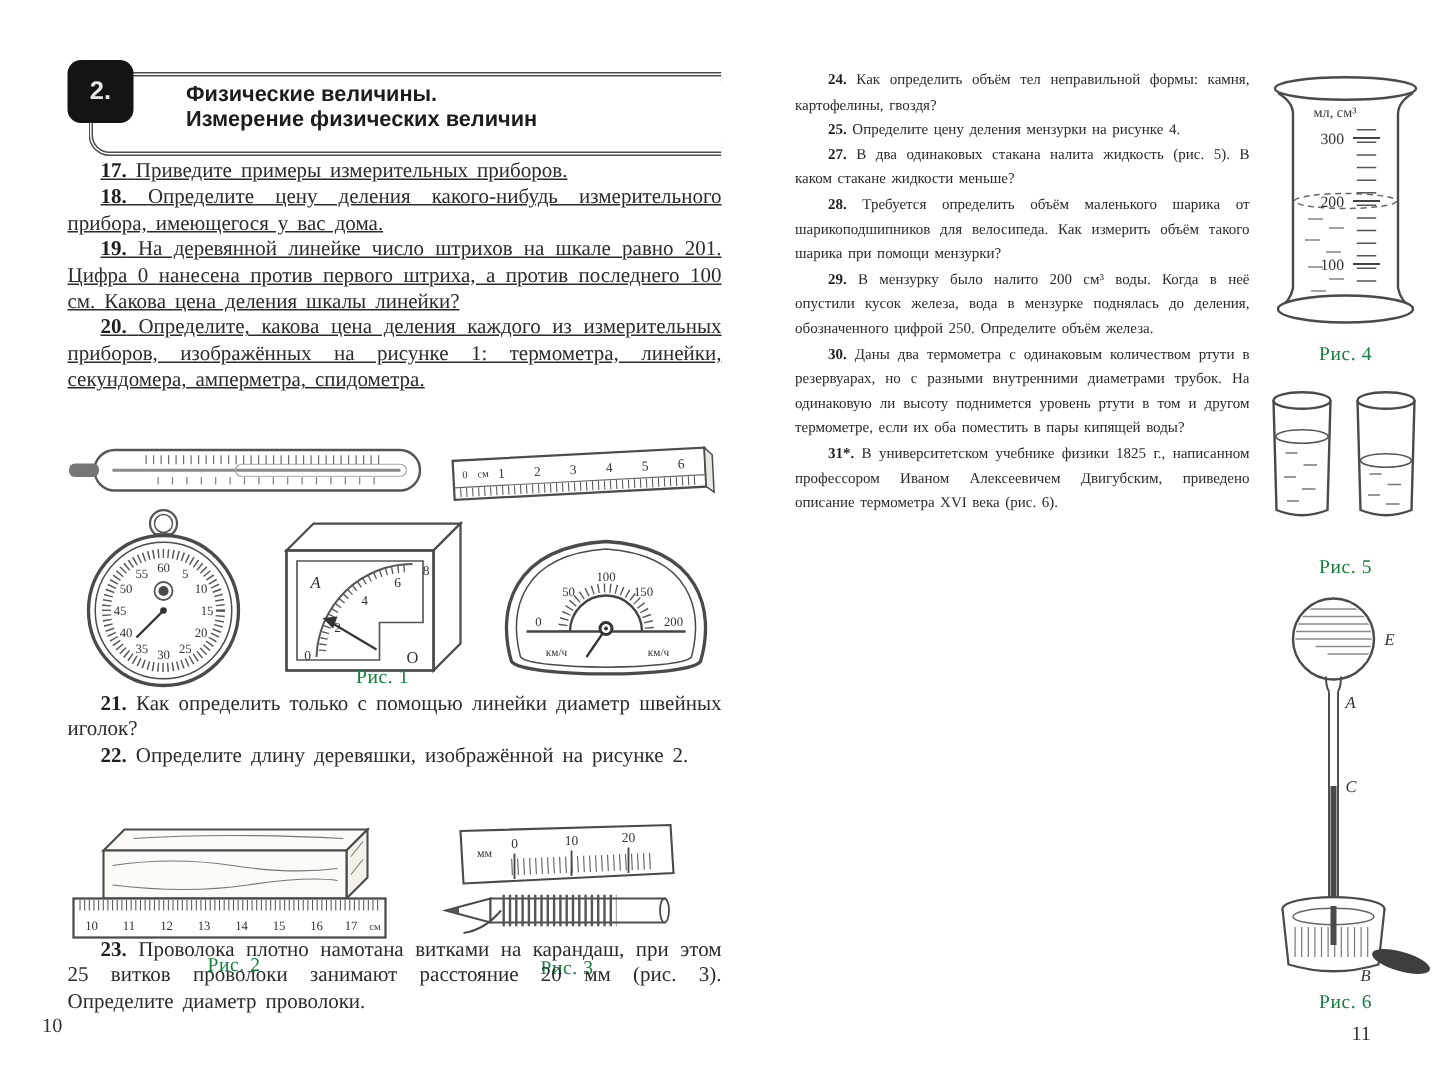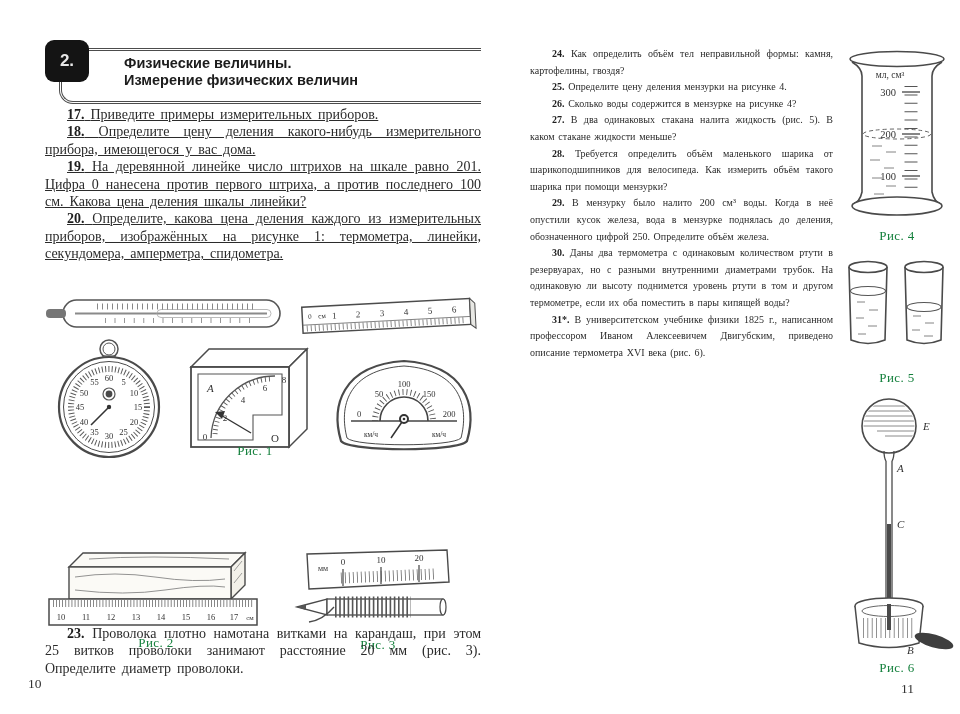--- a/index.html
+++ b/index.html
@@ -147,20 +147,24 @@
         <text x="52" y="52" font-size="8.5" text-anchor="middle">50</text>
         <text x="77" y="42" font-size="8.5" text-anchor="middle">100</text>
         <text x="102" y="52" font-size="8.5" text-anchor="middle">150</text>
         <text x="122" y="72" font-size="8.5" text-anchor="middle">200</text>
         <text x="44" y="92" font-size="7.5" text-anchor="middle">км/ч</text>
         <text x="112" y="92" font-size="7.5" text-anchor="middle">км/ч</text>
       </svg>
       <div class="abs figcap" style="left:150px;top:150px;width:120px">Рис. 1</div>
     </div>
 
+    <div class="blk t2blk">
+      <p class="prob"><span class="pnum">21.</span> <span>Как определить только с помощью линейки диаметр швейных иголок?</span></p>
+      <p class="prob"><span class="pnum">22.</span> <span>Определите длину деревяшки, изображённой на рисунке 2.</span></p>
+    </div>
 
     <div class="blk figrow">
       <div class="fig2wrap">
         <svg width="218" height="84" viewBox="0 0 218 84">
           <polygon points="24,24 38,10 200,10 186,24" fill="#fbfaf6" stroke="#4a4a4a" stroke-width="1.4"></polygon>
           <polygon points="186,24 200,10 200,42 186,56" fill="#f3f1ea" stroke="#4a4a4a" stroke-width="1.4"></polygon>
           <rect x="24" y="24" width="162" height="32" fill="#fbfaf6" stroke="#4a4a4a" stroke-width="1.4"></rect>
           <path d="M30,34 q40,-6 80,0 t70,2" fill="none" stroke="#777" stroke-width="0.8"></path>
           <path d="M30,47 q50,6 90,0 t60,-3" fill="none" stroke="#777" stroke-width="0.8"></path>
           <path d="M44,16 q60,-4 140,0" fill="none" stroke="#777" stroke-width="0.8"></path>
@@ -203,21 +207,20 @@
     </div>
 
     <div class="blk t3blk">
       <p class="prob"><span class="pnum">23.</span> <span>Проволока плотно намотана витками на карандаш, при этом 25 витков проволоки занимают расстояние 20 мм (рис. 3). Определите диаметр проволоки.</span></p>
     </div>
   </div>
 
   <div class="rtext">
     <p class="prob"><span class="pnum">24.</span> <span>Как определить объём тел неправильной формы: камня, картофелины, гвоздя?</span></p>
     <p class="prob"><span class="pnum">25.</span> <span>Определите цену деления мензурки на рисунке 4.</span></p>
-    <p class="prob"><span class="pnum">26.</span> <span>Сколько воды содержится в мензурке на рисунке 4?</span></p>
     <p class="prob"><span class="pnum">27.</span> <span>В два одинаковых стакана налита жидкость (рис. 5). В каком стакане жидкости меньше?</span></p>
     <p class="prob"><span class="pnum">28.</span> <span>Требуется определить объём маленького шарика от шарикоподшипников для велосипеда. Как измерить объём такого шарика при помощи мензурки?</span></p>
     <p class="prob"><span class="pnum">29.</span> <span>В мензурку было налито 200 см³ воды. Когда в неё опустили кусок железа, вода в мензурке поднялась до деления, обозначенного цифрой 250. Определите объём железа.</span></p>
     <p class="prob"><span class="pnum">30.</span> <span>Даны два термометра с одинаковым количеством ртути в резервуарах, но с разными внутренними диаметрами трубок. На одинаковую ли высоту поднимется уровень ртути в том и другом термометре, если их оба поместить в пары кипящей воды?</span></p>
     <p class="prob"><span class="pnum">31*.</span> <span>В университетском учебнике физики 1825 г., написанном профессором Иваном Алексеевичем Двигубским, приведено описание термометра XVI века (рис. 6).</span></p>
   </div>
 
   <div class="rfigs">
 
     <svg width="118" height="176" viewBox="0 0 118 176" style="margin:0 auto">

